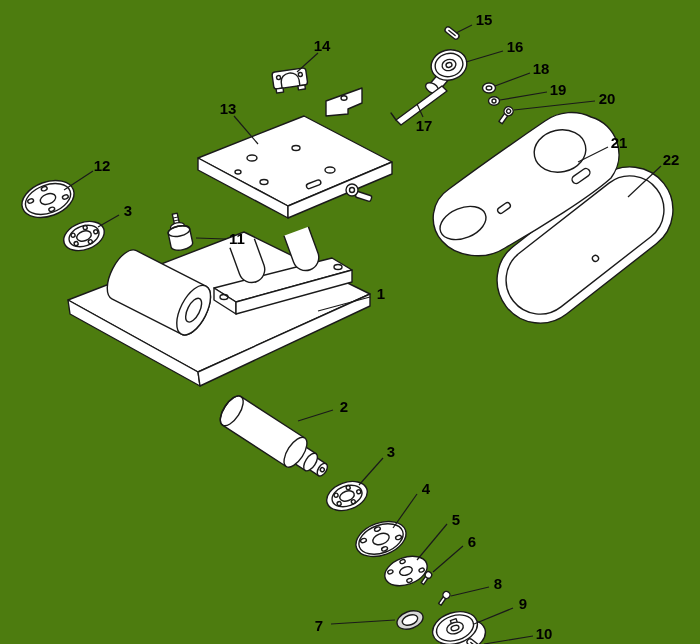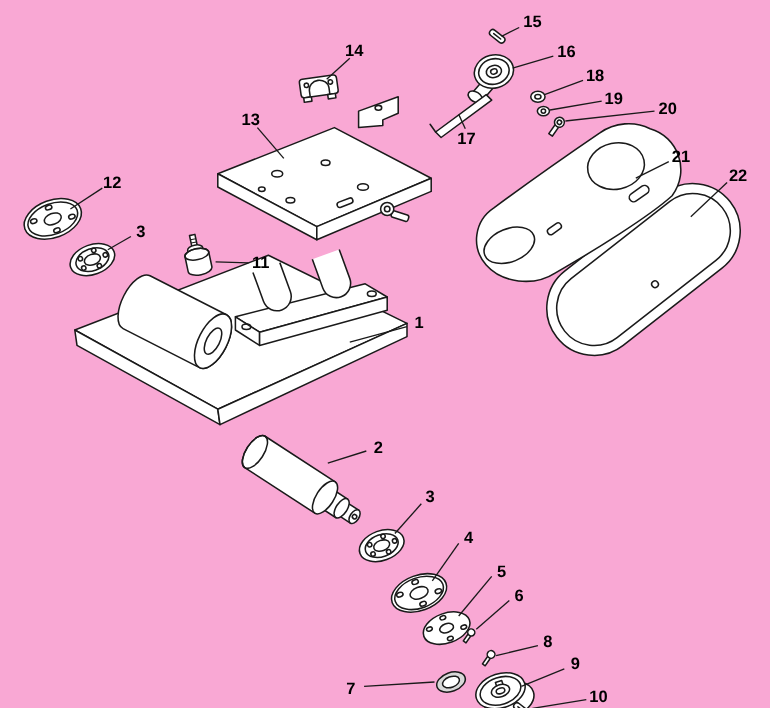--- a/index.html
+++ b/index.html
@@ -2,21 +2,21 @@
 <html style="--line: #1a1a1a; --label: #000000;"><head>
 <meta charset="utf-8">
 <style>
   html,body{
     margin:0;padding:0;
     width:700px;height:644px;
     background:#ffffff;
     overflow:hidden;
     font-family:"Liberation Sans", sans-serif;
   }
-  #stage{width:700px;height:644px;position:relative;background:#f9a8d4;}
+  #stage{width:700px;height:644px;position:relative;background:#4d7c0f;}
   svg{display:block}
   .s{fill:none;stroke:var(--line,#1a1a1a);stroke-width:1.4;stroke-linejoin:round;stroke-linecap:round}
   .w{fill:#ffffff;stroke:var(--line,#1a1a1a);stroke-width:1.4;stroke-linejoin:round}
   .g{fill:#d8d8d8;stroke:var(--line,#1a1a1a);stroke-width:1.4;stroke-linejoin:round}
   .thin{fill:none;stroke:var(--line,#1a1a1a);stroke-width:0.9}
   .leader{stroke:var(--line,#1a1a1a);stroke-width:1.2}
   .part-label{
     font-family:"Liberation Sans", sans-serif;
     font-size:15px;font-weight:bold;
     fill:var(--label,#000000);

